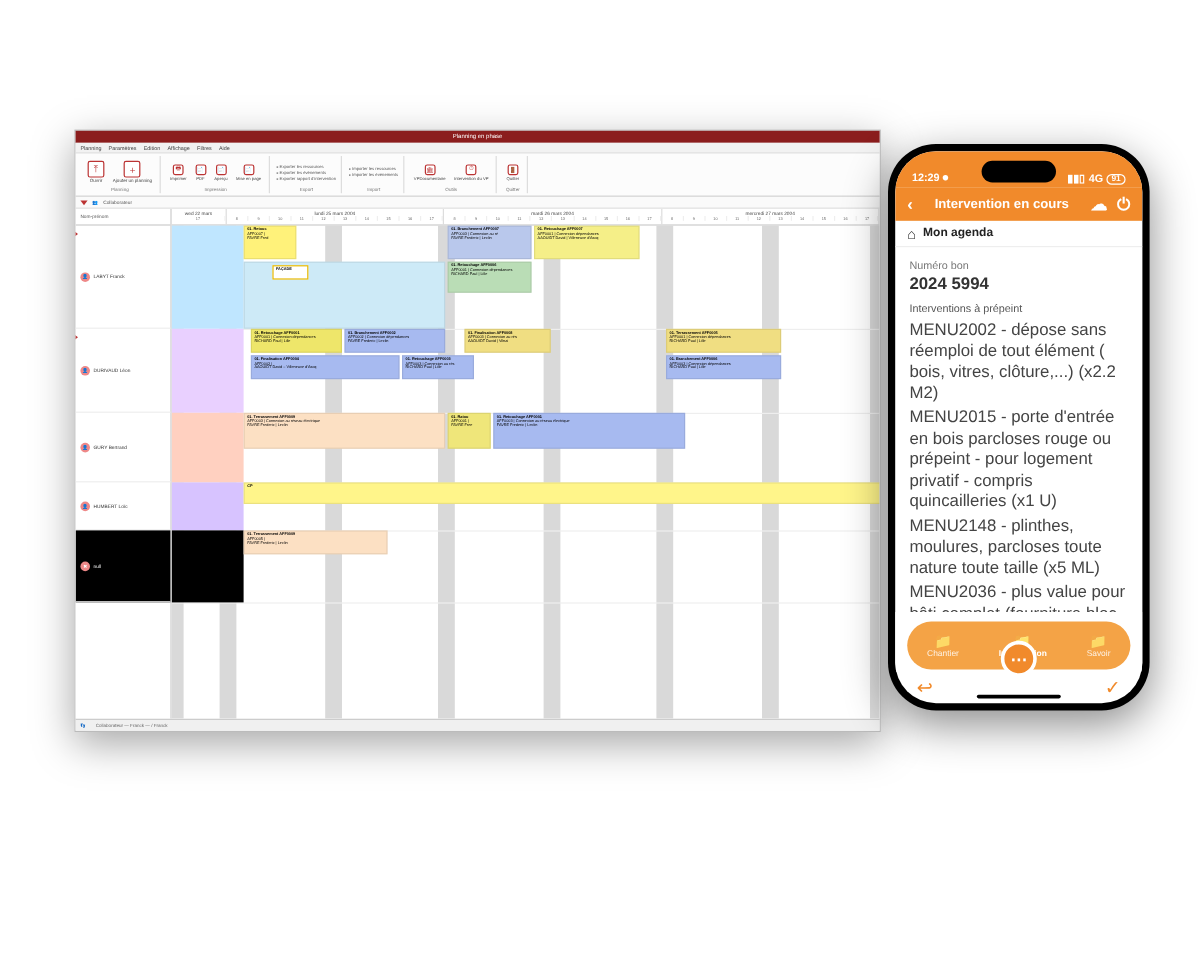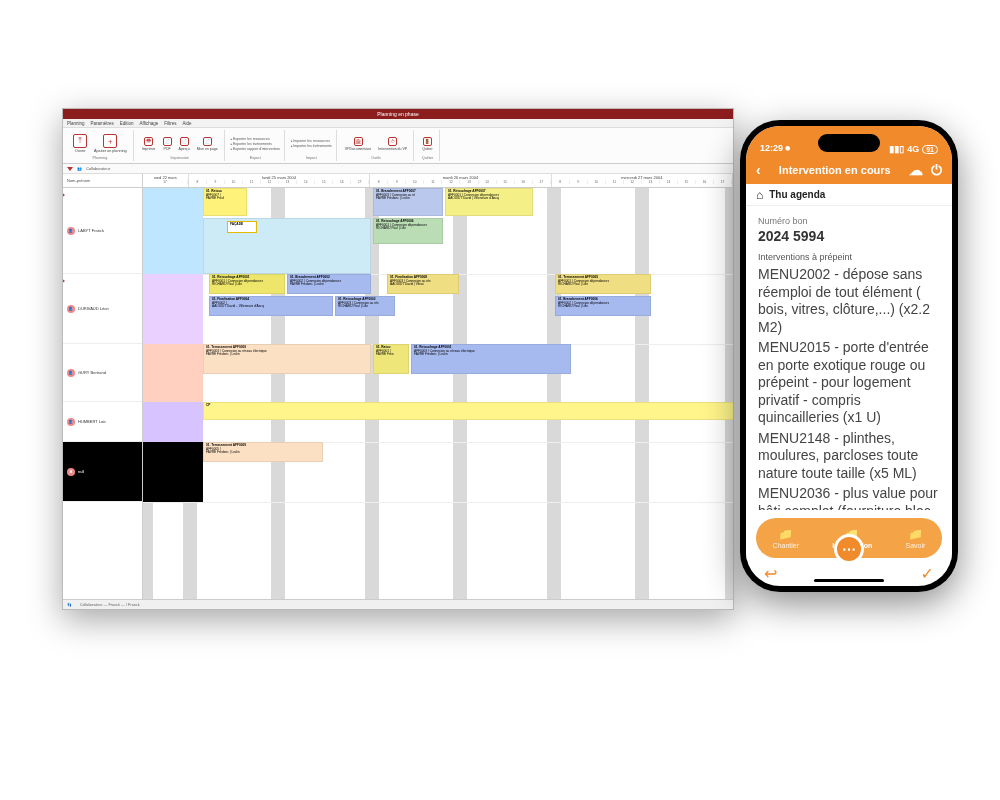--- a/index.html
+++ b/index.html
@@ -444,30 +444,30 @@
       <span class="ic">‹</span>
       <span>Intervention en cours</span>
       <span style="display:flex;gap:8px">
         <span class="ic">☁</span>
         <span class="ic">⏻</span>
       </span>
     </div>
 
     <div class="bcrumb">
       <span class="home">⌂</span>
-      <span>Thu agenda</span>
+      <span>Mon agenda</span>
     </div>
 
     <div class="content">
       <div class="lbl">Numéro bon</div>
       <div class="num">2024 5994</div>
       <div class="sec">Interventions à prépeint</div>
       <div id="tasks">
           <div class="task">MENU2002 - dépose sans réemploi de tout élément ( bois, vitres, clôture,...) (x2.2 M2)</div>
-          <div class="task">MENU2015 - porte d'entrée en porte exotique rouge ou prépeint - pour logement privatif - compris quincailleries (x1 U)</div>
+          <div class="task">MENU2015 - porte d'entrée en bois parcloses rouge ou prépeint - pour logement privatif - compris quincailleries (x1 U)</div>
           <div class="task">MENU2148 - plinthes, moulures, parcloses toute nature toute taille (x5 ML)</div>
           <div class="task">MENU2036 - plus value pour bâti complet (fourniture bloc porte ou placard) (x1 U)</div>
         </div>
       <div class="photohdr">Photos</div>
       <div class="photorow">
         <div class="photo"></div>
         <span class="chev">›</span>
       </div>
     </div>
 

